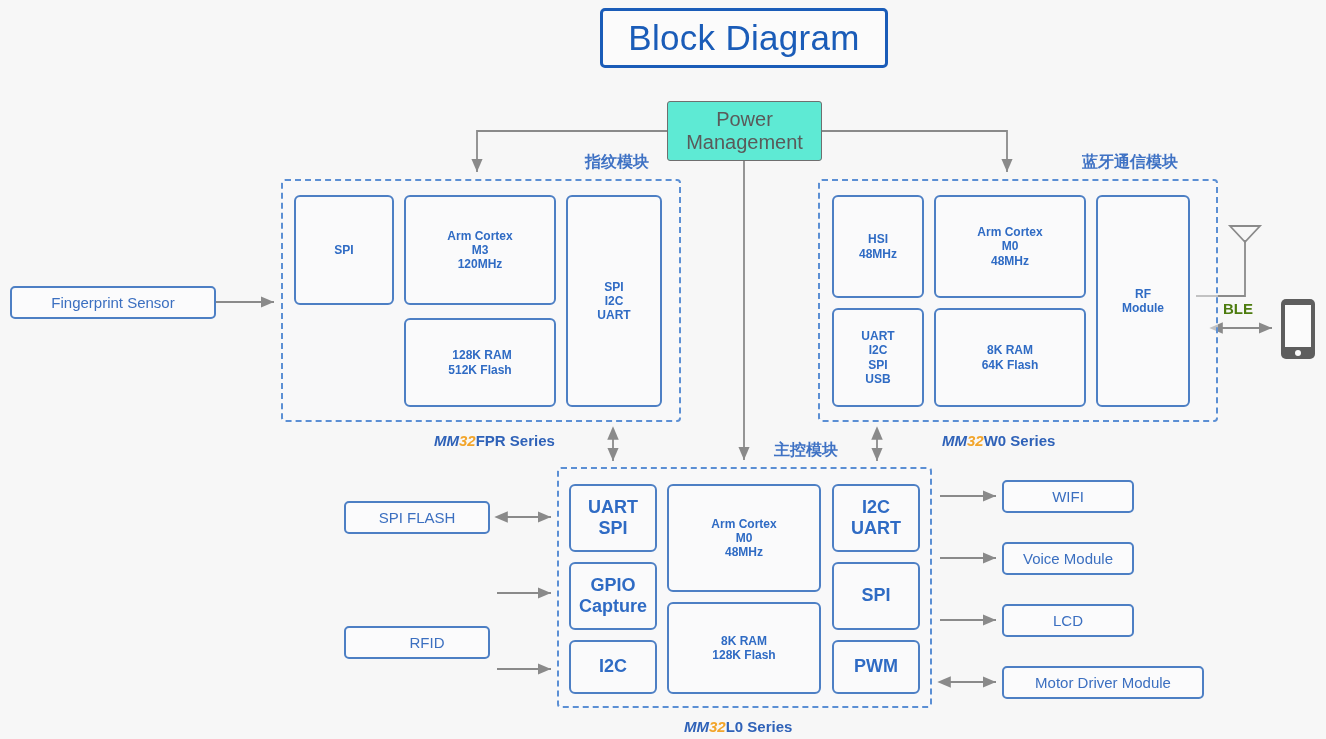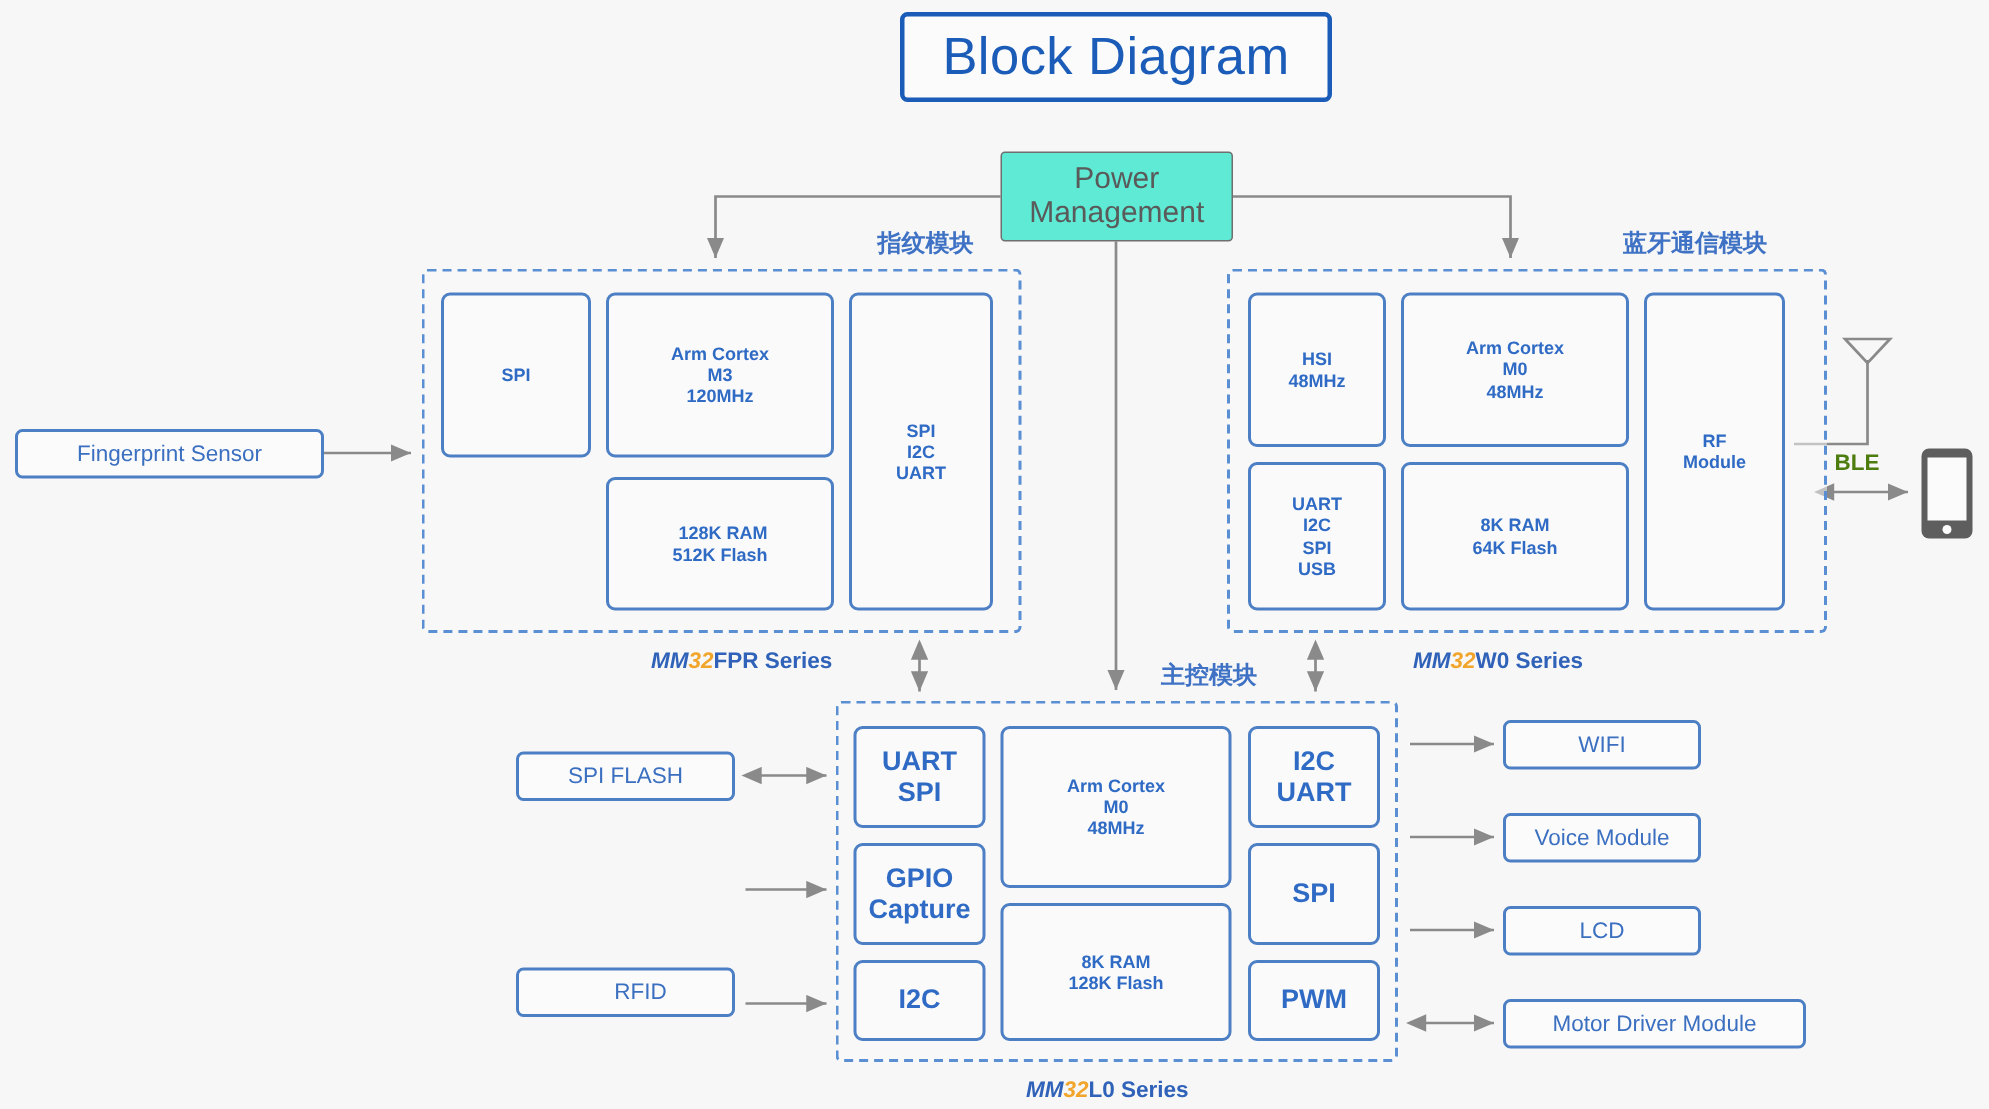--- a/index.html
+++ b/index.html
@@ -233,21 +233,21 @@
   <div class="abs blk sm" style="left:832px; top:562px; width:88px; height:68px;">SPI</div>
   <div class="abs blk sm" style="left:832px; top:640px; width:88px; height:54px;">PWM</div>
 
   <div class="abs series" style="left:684px; top:718px;">
     <span class="mm">MM</span><span class="n32">32</span><span>L0 Series</span>
   </div>
 
   <div class="abs periph" style="left:10px; top:286px; width:206px;">Fingerprint Sensor</div>
 
   <div class="abs periph" style="left:344px; top:501px; width:146px;">SPI FLASH</div>
-  <div class="abs periph" style="left:344px; top:645px; width:146px;padding-left:20px;">RFID</div>
+  <div class="abs periph" style="left:344px; top:626px; width:146px;padding-left:20px;">RFID</div>
 
   <div class="abs periph" style="left:1002px; top:480px; width:132px;">WIFI</div>
   <div class="abs periph" style="left:1002px; top:542px; width:132px;">Voice Module</div>
   <div class="abs periph" style="left:1002px; top:604px; width:132px;">LCD</div>
   <div class="abs periph" style="left:1002px; top:666px; width:202px;">Motor Driver Module</div>
 
   <div class="abs ble-label" style="left:1223px; top:300px;">BLE</div>
 
 </div>
 

